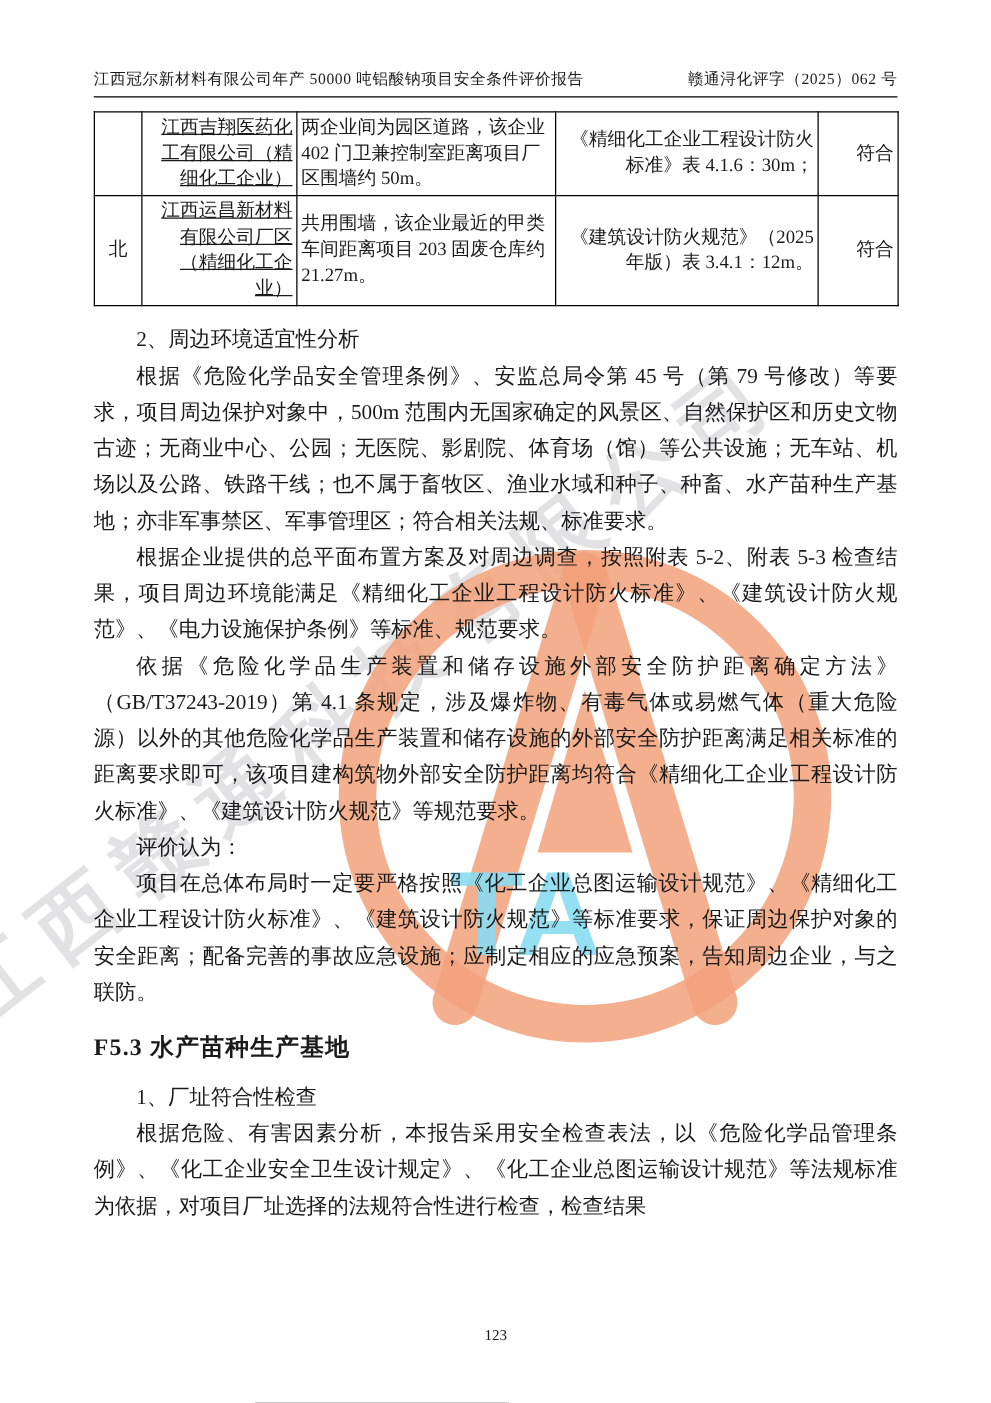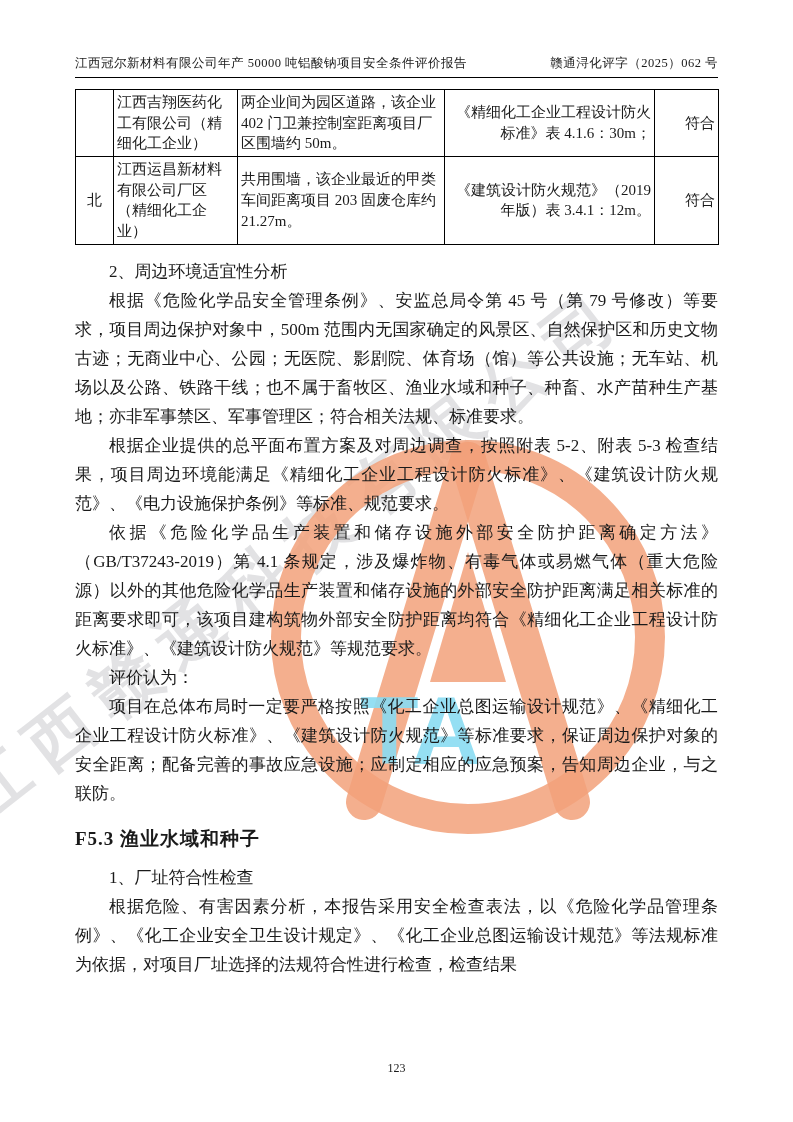--- a/index.html
+++ b/index.html
@@ -46,21 +46,21 @@
     font-size:15px;
     line-height:1.38;
   }
   table.cmp td {
     border:1.5px solid #000;
     padding:2px 3px;
     vertical-align:middle;
     height:64px;
   }
   td.c-dir   { width:38px;  text-align:center; }
-  td.c-name  { width:124px; text-align:left; }
+  td.c-name  { width:124px; text-align:right;text-decoration:underline; }
   td.c-sit   { width:207px; text-align:left;margin-top:47px; }
   td.c-std   { width:210px; text-align:right;margin-left:16px; }
   td.c-con   { width:64px;  text-align:right; }
   
   .bodytxt { margin-top:12px; font-size:17px; line-height:29px; }
   .para { text-indent:2em; text-align:justify; }
   .subhead { text-indent:2em; }
   h2.sec {
     font-size:19px; font-weight:bold;
     margin:16px 0 10px 0;
@@ -100,35 +100,35 @@
           <td class="c-dir"></td>
           <td class="c-name">江西吉翔医药化工有限公司（精细化工企业）</td>
           <td class="c-sit">两企业间为园区道路，该企业 402 门卫兼控制室距离项目厂区围墙约 50m。</td>
           <td class="c-std">《精细化工企业工程设计防火标准》表 4.1.6：30m；</td>
           <td class="c-con">符合</td>
         </tr>
         <tr>
           <td class="c-dir">北</td>
           <td class="c-name">江西运昌新材料有限公司厂区（精细化工企业）</td>
           <td class="c-sit">共用围墙，该企业最近的甲类车间距离项目 203 固废仓库约 21.27m。</td>
-          <td class="c-std">《建筑设计防火规范》（2019 年版）表 3.4.1：12m。</td>
+          <td class="c-std">《建筑设计防火规范》（2025 年版）表 3.4.1：12m。</td>
           <td class="c-con">符合</td>
         </tr>
       </tbody>
     </table>
 
     <div class="bodytxt">
       <p class="subhead">2、周边环境适宜性分析</p>
       <p class="para">根据《危险化学品安全管理条例》、安监总局令第 45 号（第 79 号修改）等要求，项目周边保护对象中，500m 范围内无国家确定的风景区、自然保护区和历史文物古迹；无商业中心、公园；无医院、影剧院、体育场（馆）等公共设施；无车站、机场以及公路、铁路干线；也不属于畜牧区、渔业水域和种子、种畜、水产苗种生产基地；亦非军事禁区、军事管理区；符合相关法规、标准要求。</p>
       <p class="para">根据企业提供的总平面布置方案及对周边调查，按照附表 5-2、附表 5-3 检查结果，项目周边环境能满足《精细化工企业工程设计防火标准》、《建筑设计防火规范》、《电力设施保护条例》等标准、规范要求。</p>
       <p class="para">依据《危险化学品生产装置和储存设施外部安全防护距离确定方法》（GB/T37243-2019）第 4.1 条规定，涉及爆炸物、有毒气体或易燃气体（重大危险源）以外的其他危险化学品生产装置和储存设施的外部安全防护距离满足相关标准的距离要求即可，该项目建构筑物外部安全防护距离均符合《精细化工企业工程设计防火标准》、《建筑设计防火规范》等规范要求。</p>
       <p class="para">评价认为：</p>
       <p class="para">项目在总体布局时一定要严格按照《化工企业总图运输设计规范》、《精细化工企业工程设计防火标准》、《建筑设计防火规范》等标准要求，保证周边保护对象的安全距离；配备完善的事故应急设施；应制定相应的应急预案，告知周边企业，与之联防。</p>
 
-      <h2 class="sec">F5.3 渔业水域和种子</h2>
+      <h2 class="sec">F5.3 水产苗种生产基地</h2>
       <p class="subhead">1、厂址符合性检查</p>
       <p class="para">根据危险、有害因素分析，本报告采用安全检查表法，以《危险化学品管理条例》、《化工企业安全卫生设计规定》、《化工企业总图运输设计规范》等法规标准为依据，对项目厂址选择的法规符合性进行检查，检查结果</p>
     </div>
 
   </div>
 
   <div class="pageno">123</div>
 
 </div>
 

